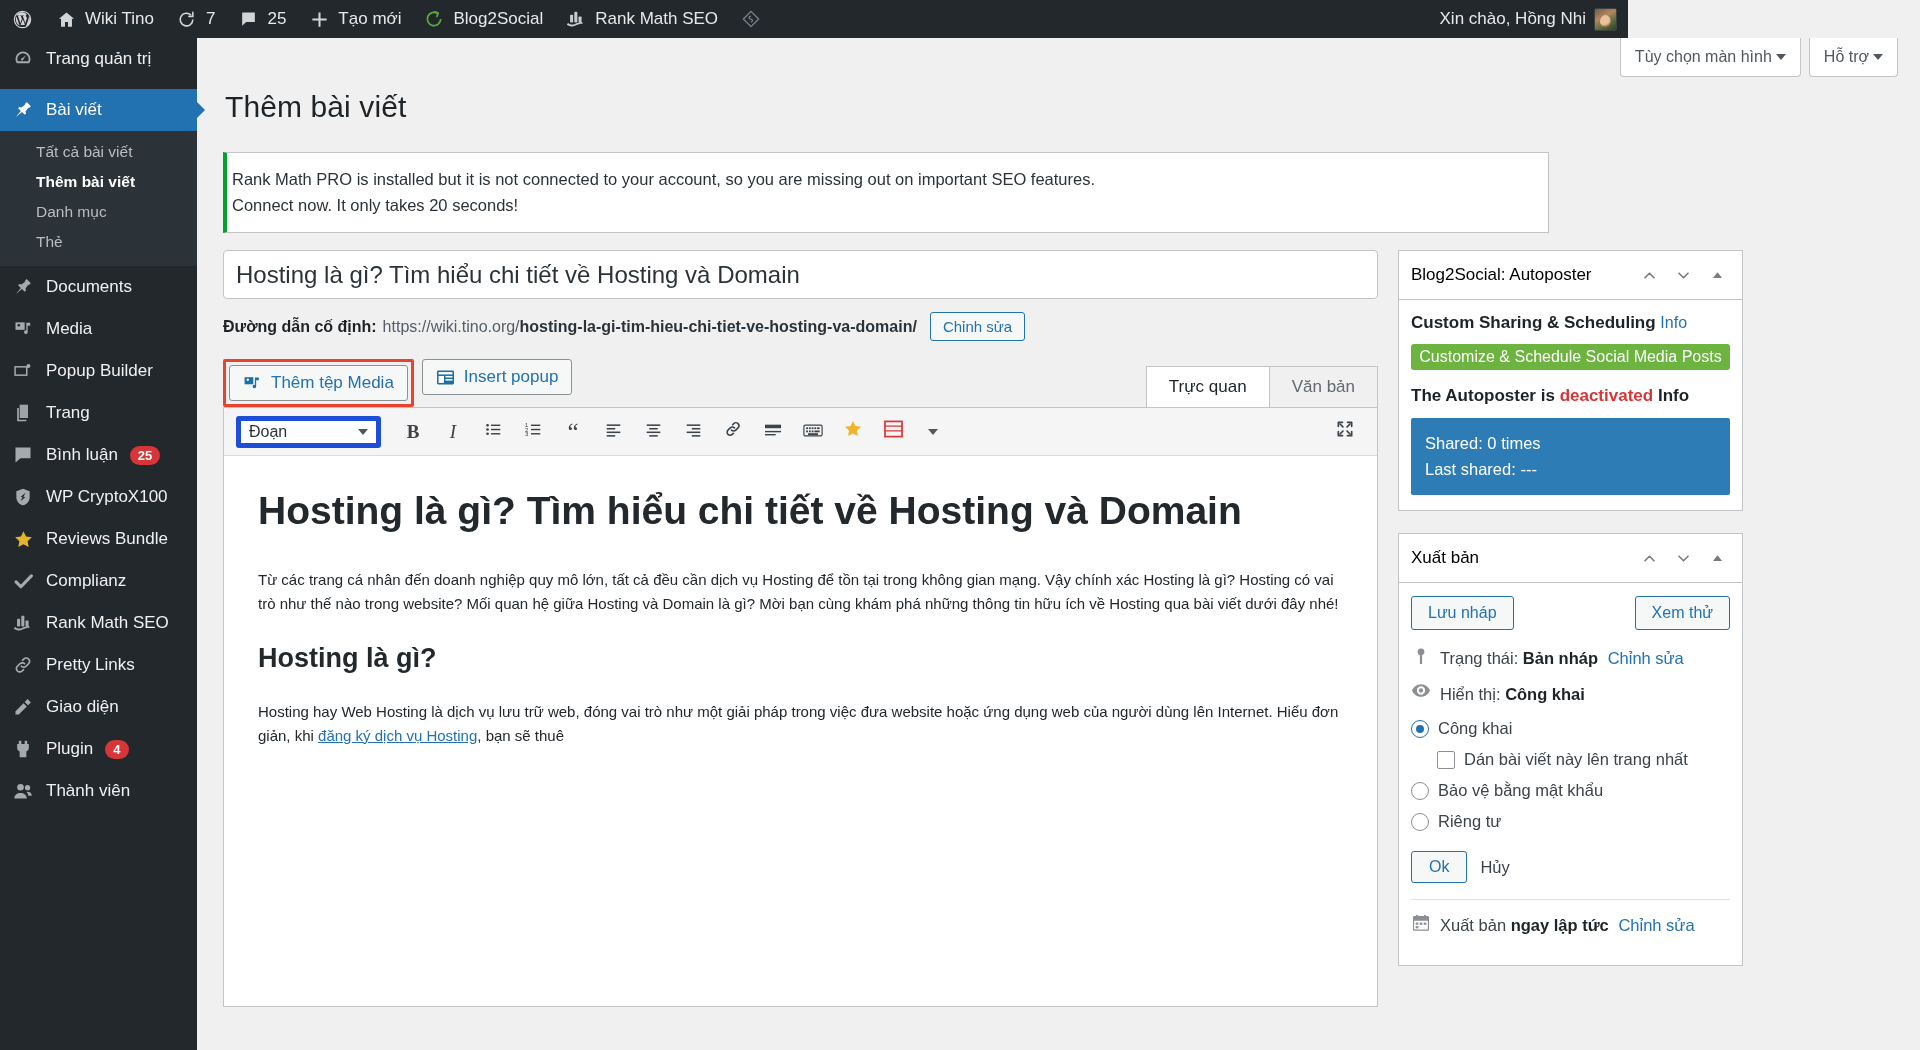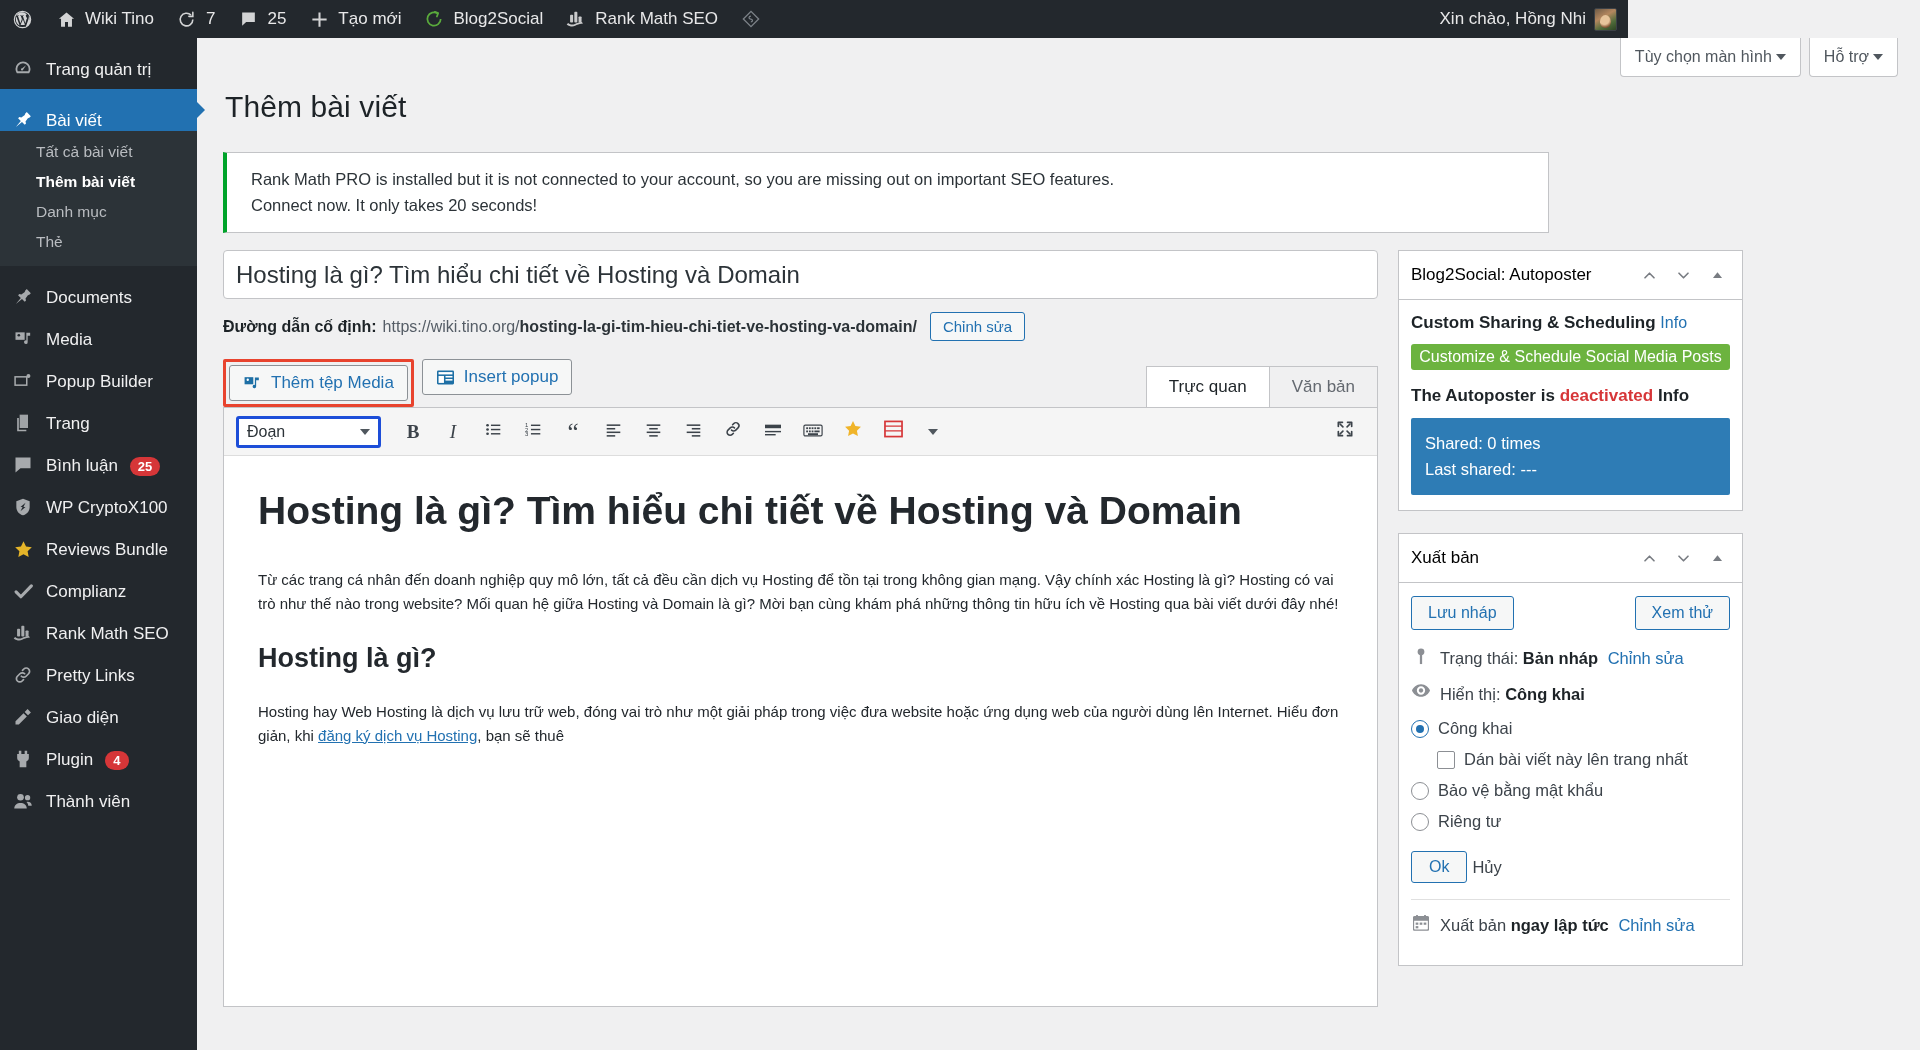--- a/index.html
+++ b/index.html
@@ -42,21 +42,21 @@
   }
 
   
   #sidebar {
     position: absolute; top: 38px; left: 0;
     width: 197px; height: 1012px;
     background: #23282d;
     z-index: 40;
   }
   .menu-item {
-    display: flex; align-items: flex-end; gap: 12px;
+    display: flex; align-items: center; gap: 12px;
     height: 42px; padding: 0 12px;
     color: #f0f0f1; font-size: 17px;
     cursor: pointer; position: relative;
     white-space: nowrap;
   }
   .menu-item .mi-ico {
     width: 22px; height: 22px; flex: 0 0 22px;
     display: flex; align-items: center; justify-content: center;
     color: #a7aaad;
   }
@@ -117,21 +117,21 @@
   }
 
   
   #notice {
     position: absolute; top: 114px; left: 26px;
     width: 1326px; min-height: 76px;
     background: #fff;
     border: 1px solid #c3c4c7;
     border-left: 4px solid #00a32a;
     border-radius: 0;
-    padding: 14px 24px;
+    padding: 14px 5px;
     font-size: 16.5px; color: #2c3338; line-height: 1.55;
   }
 
   
   #postbody { position: absolute; top: 212px; left: 26px; width: 1155px; }
   #title-input {
     display: block; width: 100%; height: 49px;
     padding: 4px 12px;
     font-size: 24px; font-family: "Liberation Sans", sans-serif;
     color: #2c3338; background: #fff;
@@ -193,21 +193,21 @@
   }
   #toolbar {
     display: flex; align-items: center; gap: 0;
     height: 48px; padding: 0 12px;
     border-bottom: 1px solid #ddd;
     background: #f5f5f5;
     position: relative;
   }
   .tb-select {
     width: 145px; height: 32px;
-    border: 3px solid #1d4ed8; background: #fff;
+    border: 5px solid #1d4ed8; background: #fff;
     border-radius: 3px; font-size: 16px; color: #2c3338;
     padding: 0 8px;
     display: flex; align-items: center; justify-content: space-between;
     cursor: pointer; margin-right: 12px;
     font-family: "Liberation Sans", sans-serif;
   }
   .tb-btn {
     width: 40px; height: 36px;
     display: flex; align-items: center; justify-content: center;
     color: #3c434a; cursor: pointer; border-radius: 2px;
@@ -300,21 +300,21 @@
   .radio.checked::after {
     content: ""; position: absolute; left: 4px; top: 4px;
     width: 8px; height: 8px; border-radius: 50%; background: #2271b1;
   }
   .cb-row { display: flex; align-items: center; gap: 9px; margin: 0 0 12px 26px;
             font-size: 16.5px; color: #3c434a; }
   .checkbox {
     width: 18px; height: 18px; border: 1px solid #8c8f94;
     background: #fff; border-radius: 2px; flex: 0 0 18px; cursor: pointer;
   }
-  .ok-row { display: flex; align-items: center; gap: 5px; margin-top: 20px; }
+  .ok-row { display: flex; align-items: center; gap: 13px; margin-top: 20px; }
   .btn-ok {
     background: #f6f7f7; border: 1px solid #2271b1; color: #2271b1;
     border-radius: 3px; font-size: 16px; padding: 6px 17px; cursor: pointer;
     font-family: "Liberation Sans", sans-serif;
   }
   .cancel-link { color: #3c434a; font-size: 16.5px; cursor: pointer; }
   .pub-divider { border-top: 1px solid #e0e0e0; margin: 4px 0 14px 0; }
 </style>
 </head>
 <body>

